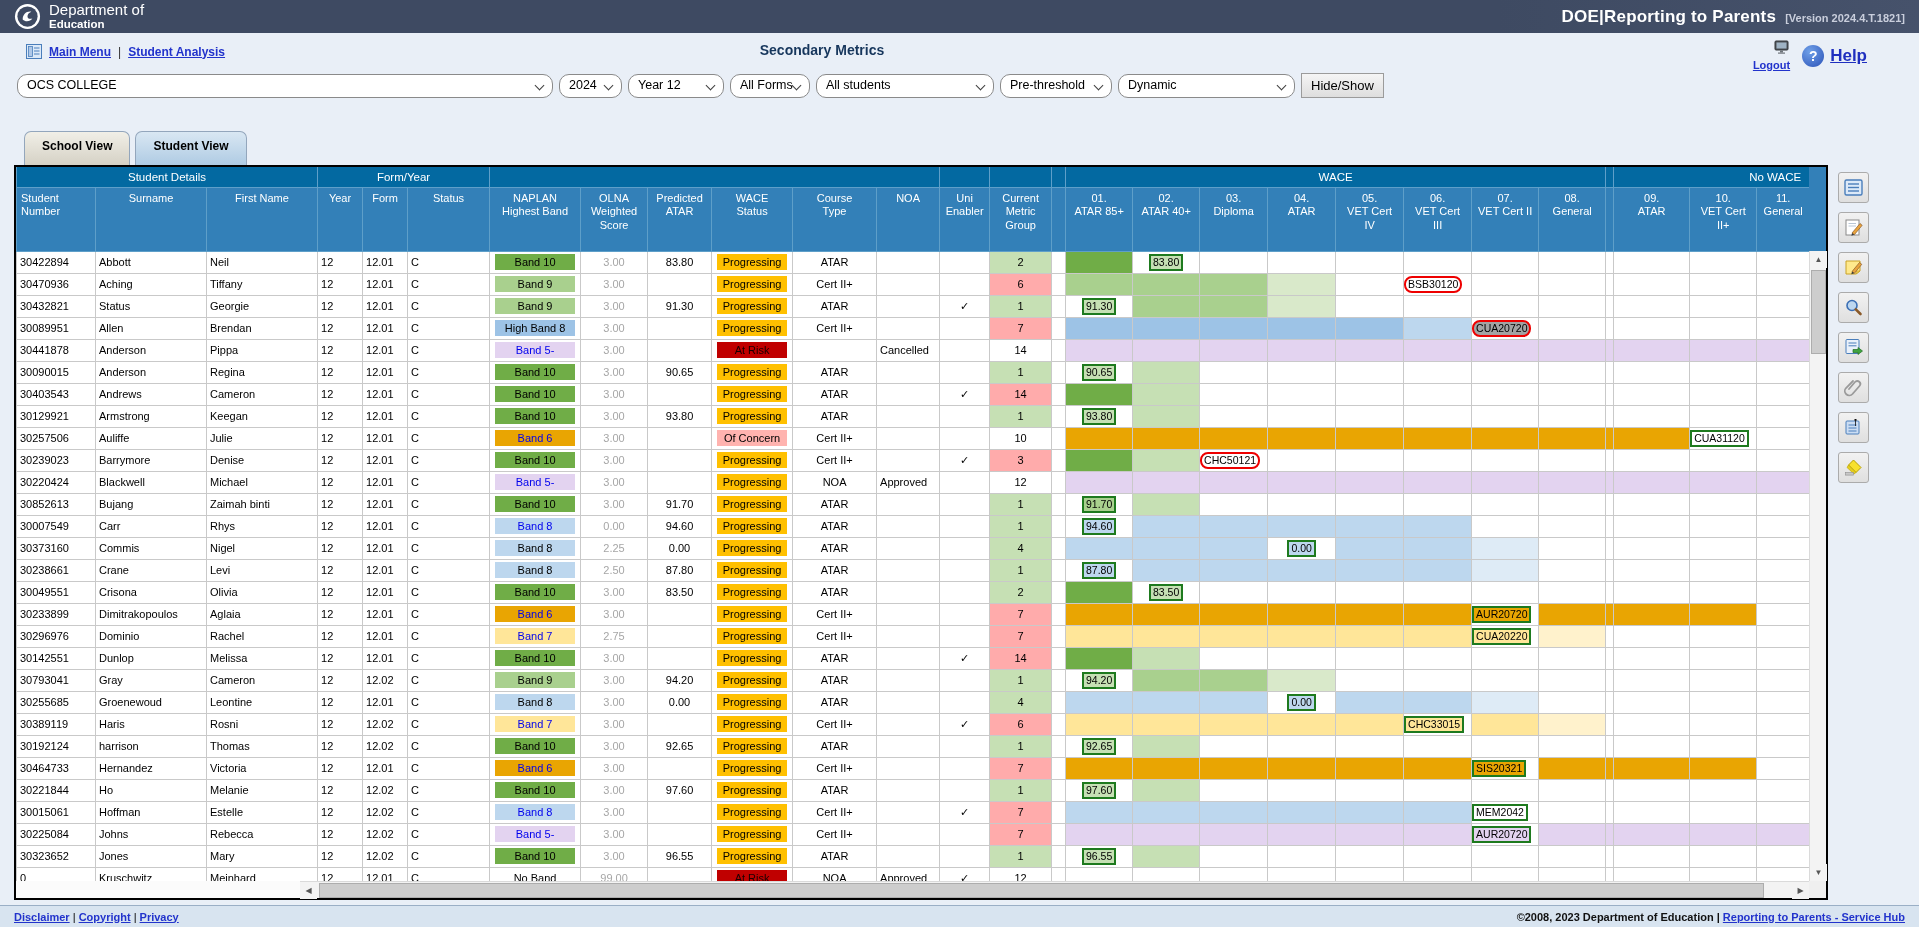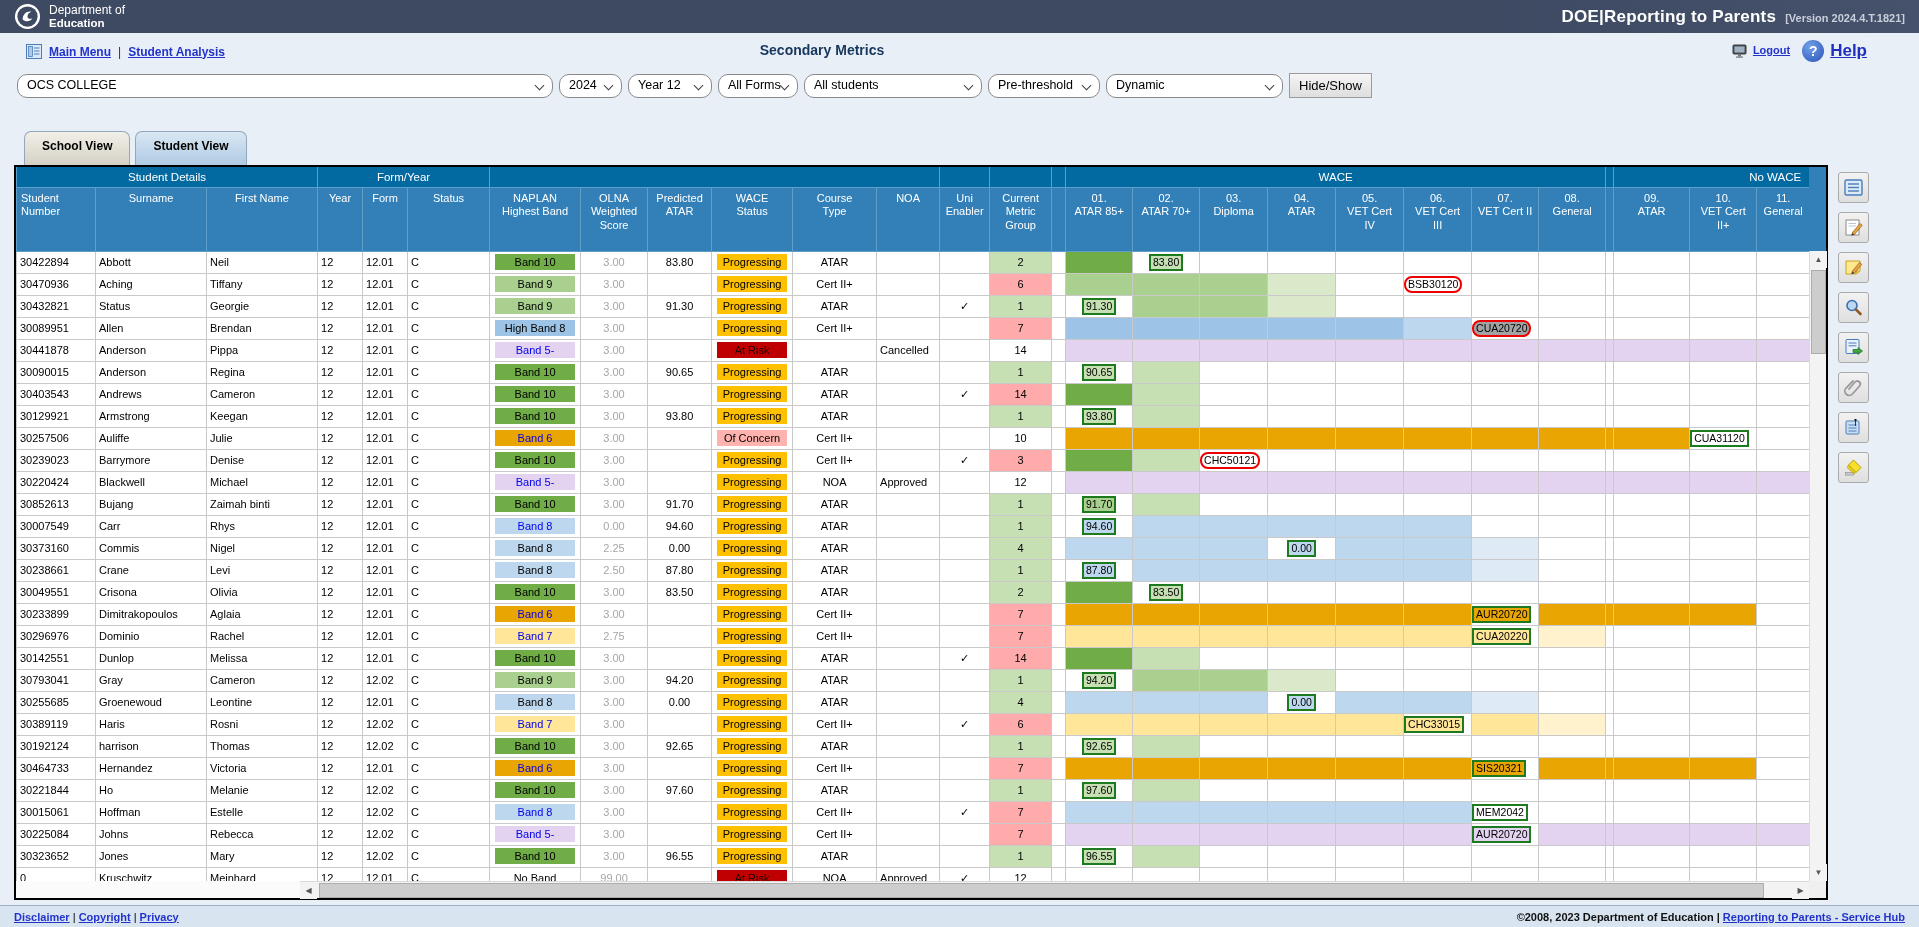--- a/index.html
+++ b/index.html
@@ -6,35 +6,35 @@
   html,body { font-family:"Liberation Sans","DejaVu Sans",sans-serif; }
   #stage { position:relative; width:1919px; height:927px; background:#E9EFF7; overflow:hidden; }
 
   
   .topbar { position:absolute; left:0; top:0; width:1919px; height:33px;
             background:linear-gradient(90deg,#3E4A62 0%,#3E4A62 78%,#46526B 100%);
             display:flex; align-items:center; justify-content:space-between; padding:0 14px; }
   .brand { display:flex; align-items:center; gap:8px; }
   .logo { width:27px; height:27px; }
   .brand-txt { color:#fff; line-height:1.1; }
-  .brand-line1 { font-size:12px; }
+  .brand-line1 { font-size:15px; }
   .brand-line2 { font-size:11.5px; font-weight:bold; }
   .app-title-wrap { display:flex; align-items:baseline; gap:9px; }
   .app-title { color:#fff; font-size:17px; font-weight:bold; letter-spacing:.2px; }
   .app-version { color:#C9CEDC; font-size:11px; font-weight:bold; }
 
   
   .navrow { position:absolute; left:0; top:38px; width:1919px; height:28px; }
   .nav-left { position:absolute; left:26px; top:6px; display:flex; align-items:center; gap:7px; font-size:12px; }
   a.lnk { color:#2233CC; text-decoration:underline; font-weight:bold; cursor:pointer; }
   .nav-sep { color:#333; }
   .page-title { position:absolute; left:822px; top:4px; transform:translateX(-50%);
                 font-size:14px; font-weight:bold; color:#16365C; }
   .nav-right { position:absolute; right:52px; top:2px; display:flex; align-items:center; gap:12px; }
-  .logout-wrap { display:flex; align-items:flex-start; gap:5px; font-size:11px; }
+  .logout-wrap { display:flex; align-items:flex-end; gap:5px; font-size:11px;flex-direction:column; }
   .help-wrap { display:flex; align-items:center; gap:6px; }
   .help-link { font-size:17px; font-weight:bold; color:#1F2FBF; text-decoration:underline; }
   .qicon { width:22px; height:22px; border-radius:50%; background:radial-gradient(circle at 35% 30%,#6FA0E8,#2B52B8);
            color:#fff; font-weight:bold; font-size:14px; display:flex; align-items:center; justify-content:center; }
 
   
   .filterrow { position:absolute; left:17px; top:73px; display:flex; gap:6px; align-items:center; }
   .sel { height:24px; border:1px solid #8A8A8A; border-radius:10px; background:#fff;
          font-size:12.5px; line-height:21px; padding:0 22px 0 9px; position:relative;
          white-space:nowrap; overflow:hidden; color:#000; }
@@ -158,21 +158,21 @@
       <div class="help-wrap">
         <div class="qicon">?</div>
         <a class="help-link">Help</a>
       </div>
     </div>
   </div>
 
   <div class="filterrow">
     <div class="sel" style="width:536px">OCS COLLEGE</div>
     <div class="sel" style="width:63px">2024</div>
-    <div class="sel" style="width:84px">Year 12</div>
+    <div class="sel" style="width:96px">Year 12</div>
     <div class="sel" style="width:80px">All Forms</div>
     <div class="sel" style="width:178px">All students</div>
     <div class="sel" style="width:112px">Pre-threshold</div>
     <div class="sel" style="width:177px">Dynamic</div>
     <button class="btn">Hide/Show</button>
   </div>
 
   <div class="tabs">
     <div class="tab">School View</div>
     <div class="tab active">Student View</div>
@@ -244,21 +244,21 @@
               <th class="hdr">NOA</th>
               <th class="hdr">Uni
 Enabler</th>
               <th class="hdr">Current
 Metric
 Group</th>
               <th class="hdr"></th>
               <th class="hdr">01.
 ATAR 85+</th>
               <th class="hdr">02.
-ATAR 70+</th>
+ATAR 40+</th>
               <th class="hdr">03.
 Diploma</th>
               <th class="hdr">04.
 ATAR</th>
               <th class="hdr">05.
 VET Cert
 IV</th>
               <th class="hdr">06.
 VET Cert
 III</th>

